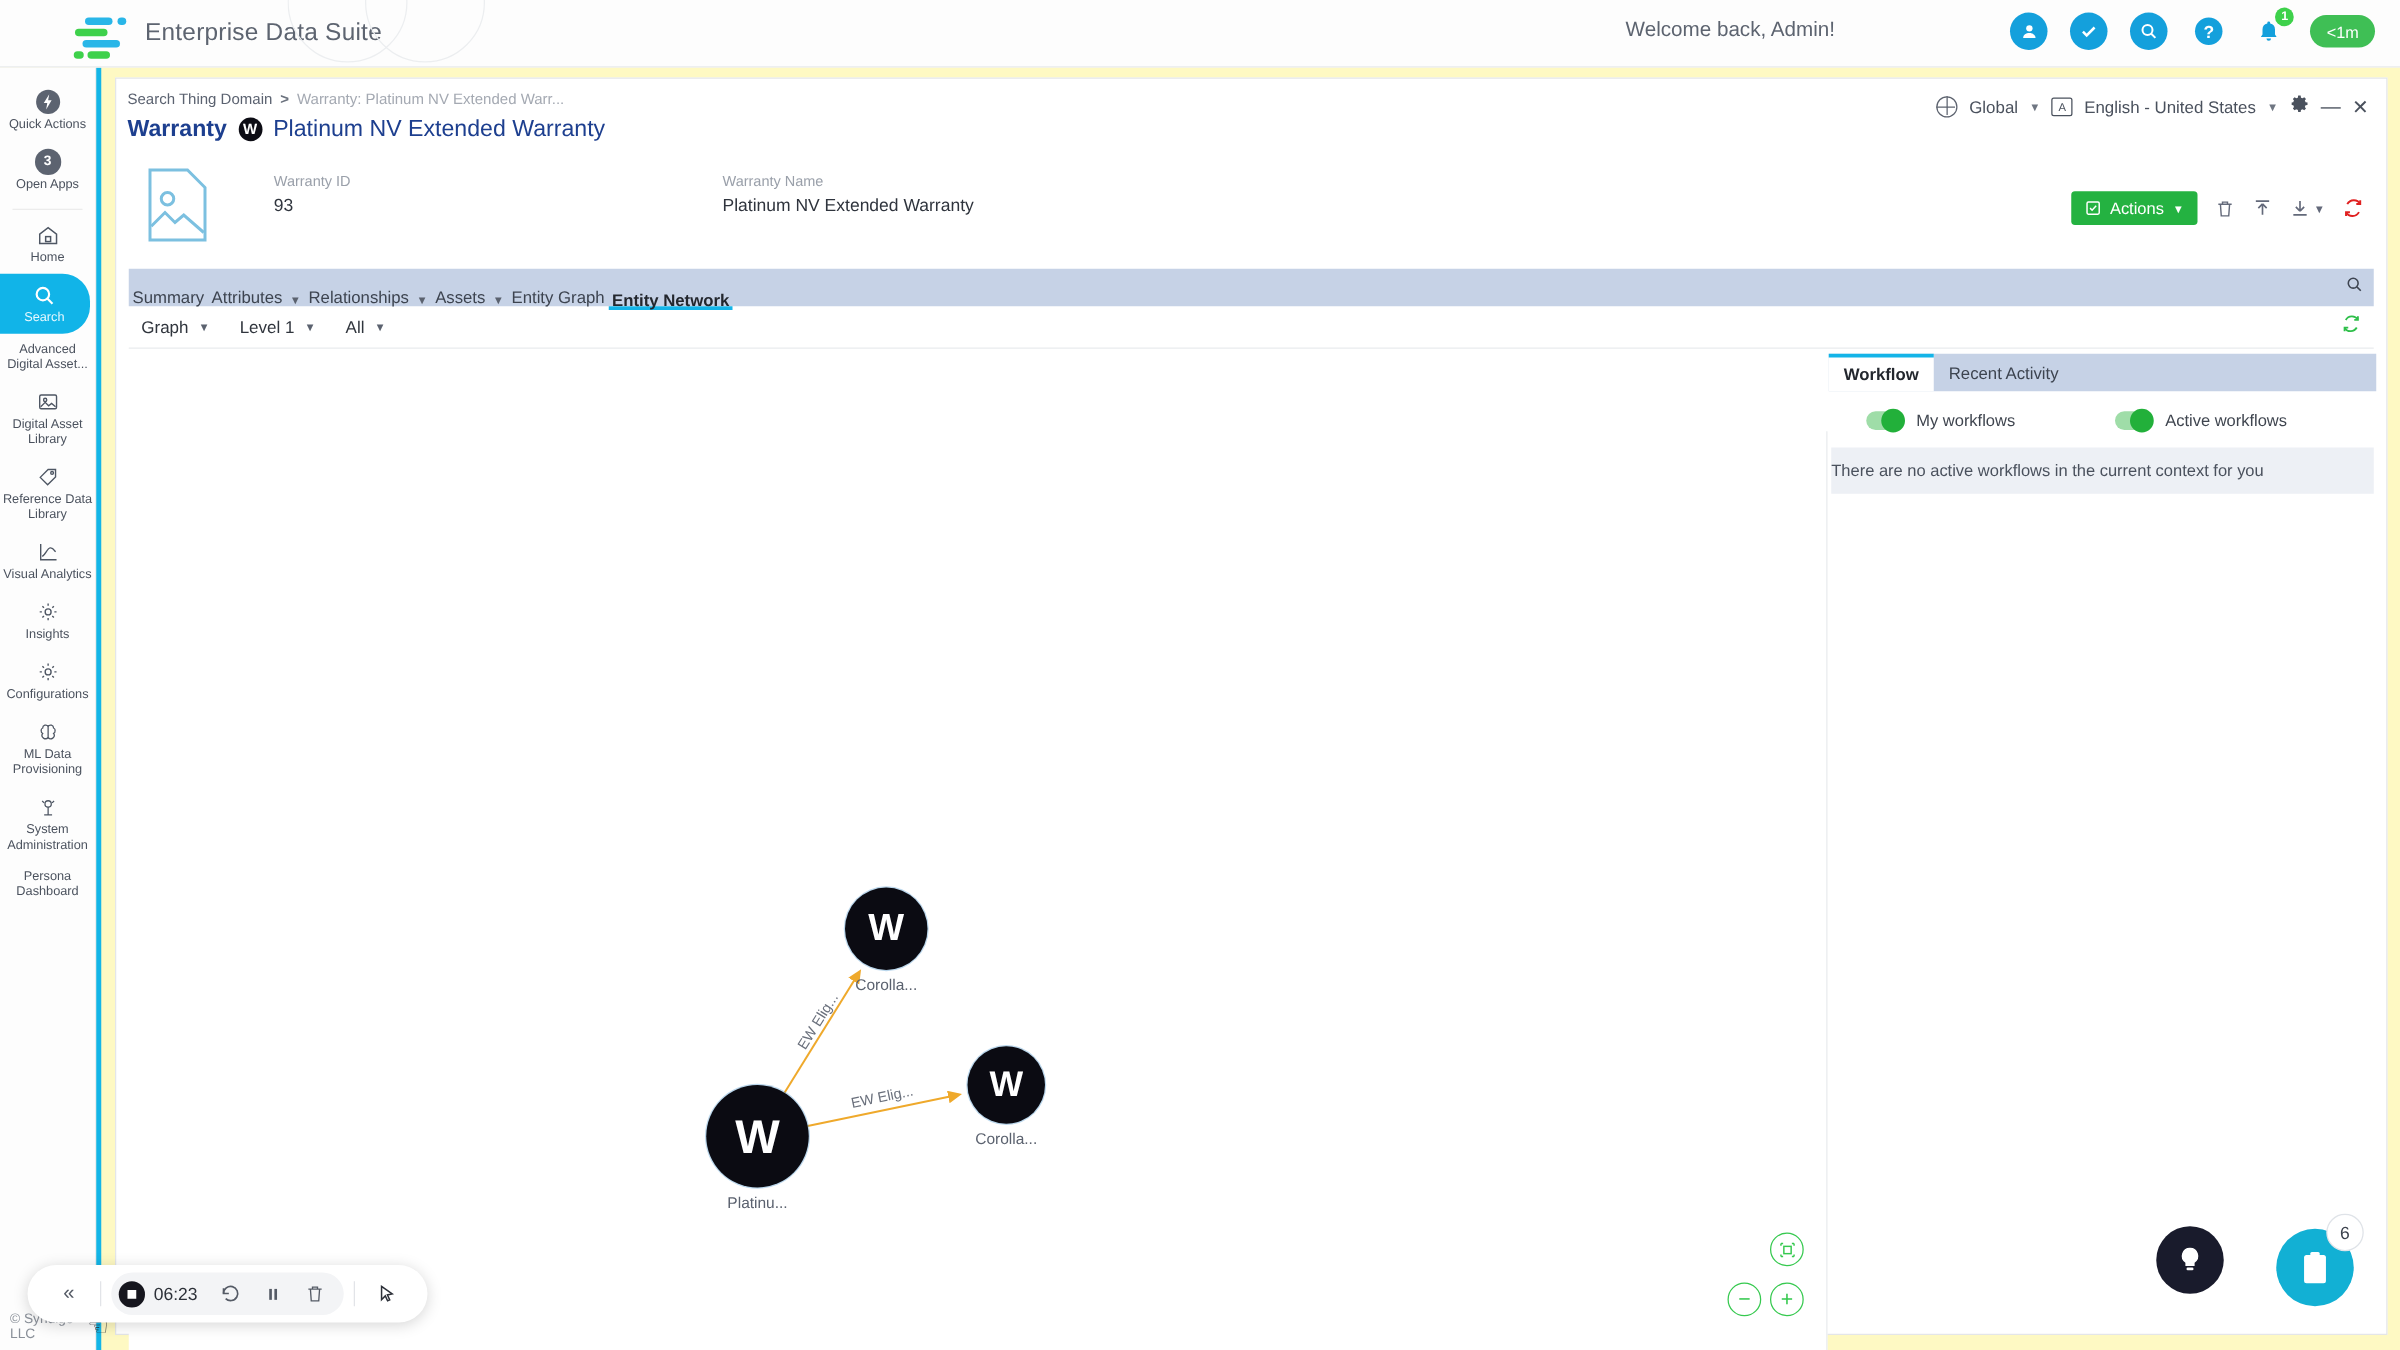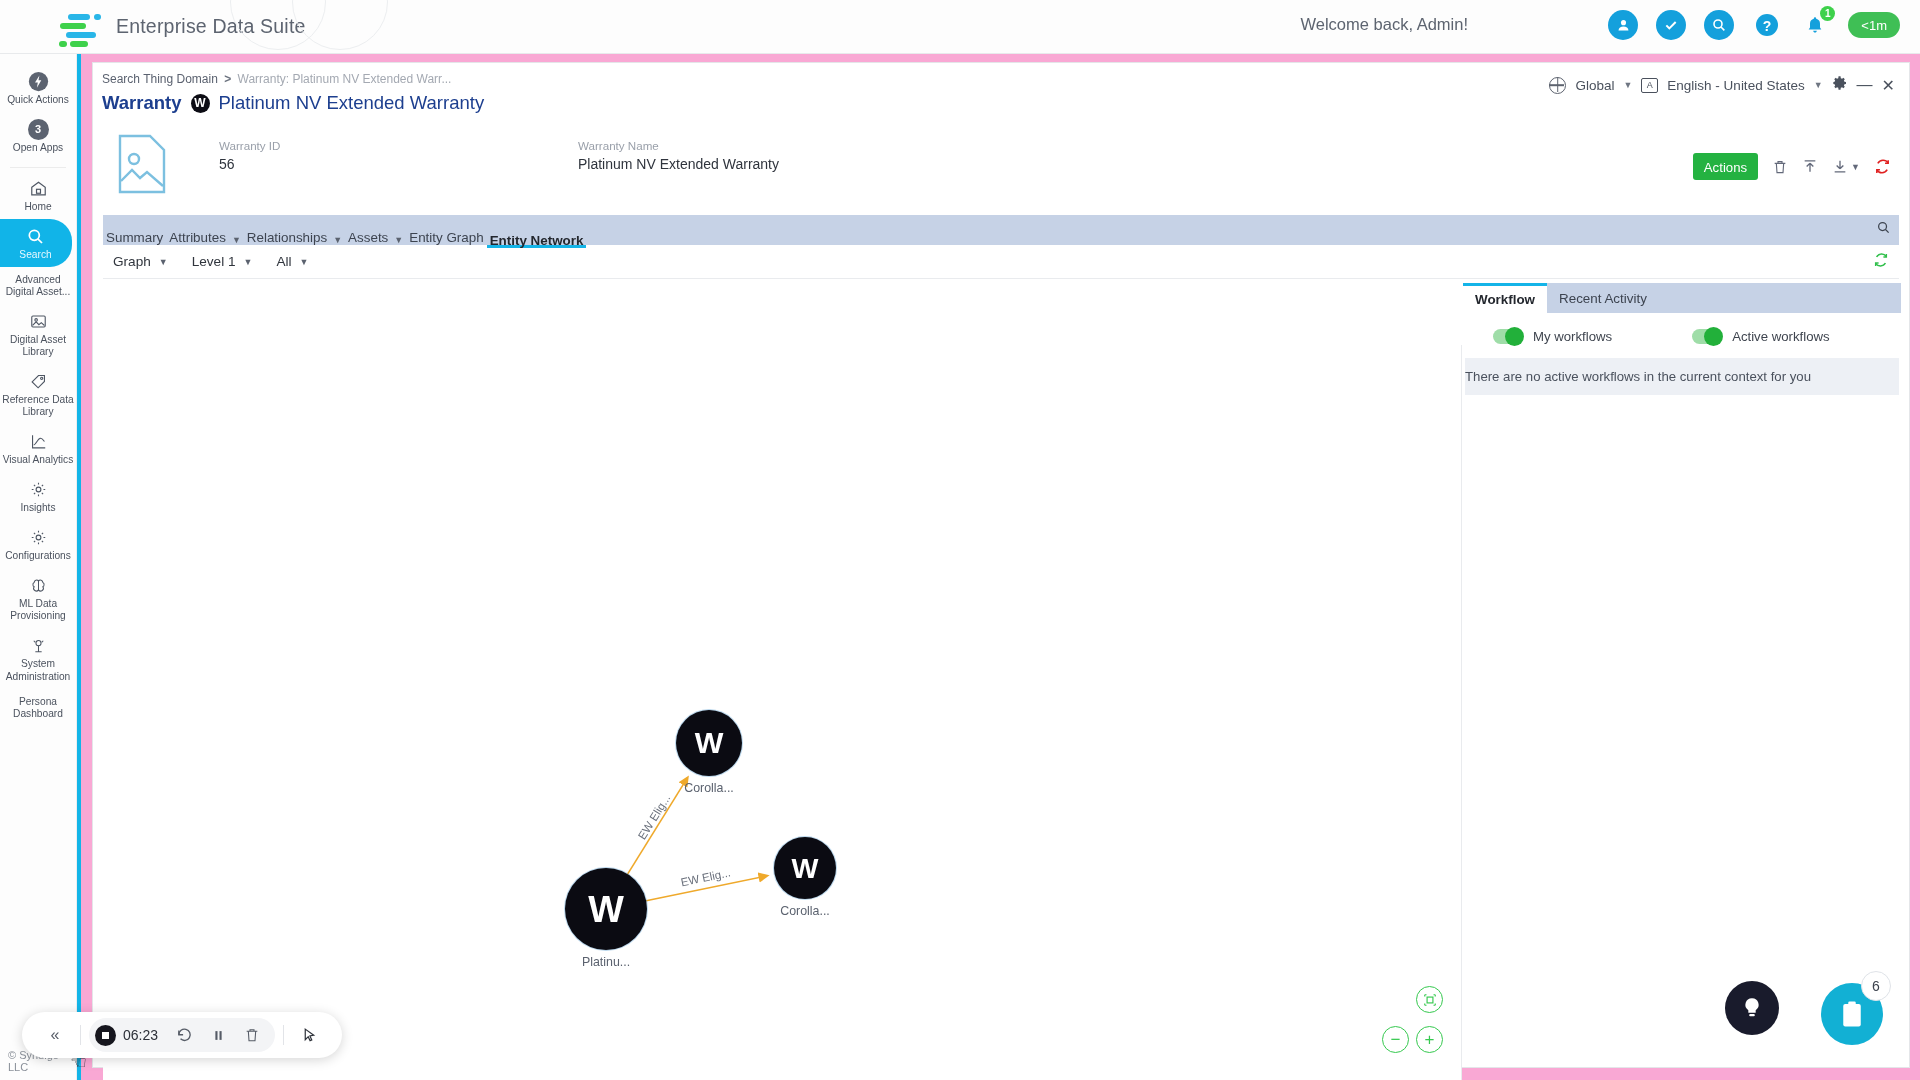--- a/index.html
+++ b/index.html
@@ -1,21 +1,21 @@
 <!DOCTYPE html>
 <html><head>
 <meta charset="utf-8">
 <style>
   * { box-sizing: border-box; margin: 0; padding: 0; }
   html, body {
     width: 1920px; height: 1080px;
     font-family: "Liberation Sans", sans-serif;
     background: #ffffff; overflow: hidden;
   }
-  #app { position: relative; width: 1920px; height: 1080px; background: #f9a8d4; }
+  #app { position: relative; width: 1920px; height: 1080px; background: #fef9c3; }
 
   
   .topbar {
     position: absolute; left: 0; top: 0; width: 1920px; height: 54px;
     background: #fdfdfd; display: flex; align-items: center;
     border-bottom: 1px solid #e8eaec; z-index: 30;
   }
   .brand-logo { margin-left: 52px; width: 42px; height: 30px; position: relative; }
   .brand-logo i { position: absolute; display: block; border-radius: 4px; }
   .bl1 { left: 16px; top: 2px;  width: 22px; height: 6px; background: #29b6e8; }
@@ -108,21 +108,20 @@
   .thumb { width: 50px; height: 62px; flex: none; }
   .ident-fields { display: flex; margin-left: 52px; margin-top: 6px; gap: 14px; }
   .fld { min-width: 345px; }
   .fld-lbl { font-size: 11.6px; color: #9aa0aa; margin-bottom: 4px; }
   .fld-val { font-size: 14px; color: #2f343d; }
   .actions-row { position: absolute; right: 18px; top: 28px; display: flex; align-items: center; gap: 14px; }
   .btn-actions {
     background: #24b241; color: #fff; border: none; border-radius: 3px; height: 27px;
     padding: 0 11px; font-size: 13.2px; display: flex; align-items: center; gap: 7px; cursor: pointer;
     font-family: "Liberation Sans", sans-serif;
-    flex-direction: column;
   }
   .tool-ic { color: #63697a; font-size: 17px; cursor: pointer; display:flex; align-items:center; gap:3px; }
   .tool-ic.red { color: #e02020; }
 
   
   .tabbar {
     margin: 4px 10px 0 10px; height: 30px; background: #c6d2e6; display: flex;
     align-items: stretch; position: relative;
   }
   .tab { display: flex; align-items: flex-end; gap: 6px; padding: 0 3px; font-size: 13.4px; color: #3d4450; cursor: pointer; margin-top: 30px; }
@@ -426,21 +425,21 @@
       <div class="thumb">
         <svg width="50" height="62" viewBox="0 0 50 62" fill="none" stroke="#7cc0e0" stroke-width="2.4">
           <path d="M3 3h30l14 14v42H3z"></path>
           <circle cx="17" cy="26" r="5"></circle>
           <path d="M4 48l11-11 8 8 7-6 16 14"></path>
         </svg>
       </div>
       <div class="ident-fields">
         <div class="fld">
           <div class="fld-lbl">Warranty ID</div>
-          <div class="fld-val">56</div>
+          <div class="fld-val">93</div>
         </div>
         <div class="fld">
           <div class="fld-lbl">Warranty Name</div>
           <div class="fld-val">Platinum NV Extended Warranty</div>
         </div>
       </div>
 
       <div class="actions-row">
         <button class="btn-actions">
           <svg width="13" height="13" viewBox="0 0 24 24" fill="none" stroke="#fff" stroke-width="2.2">

